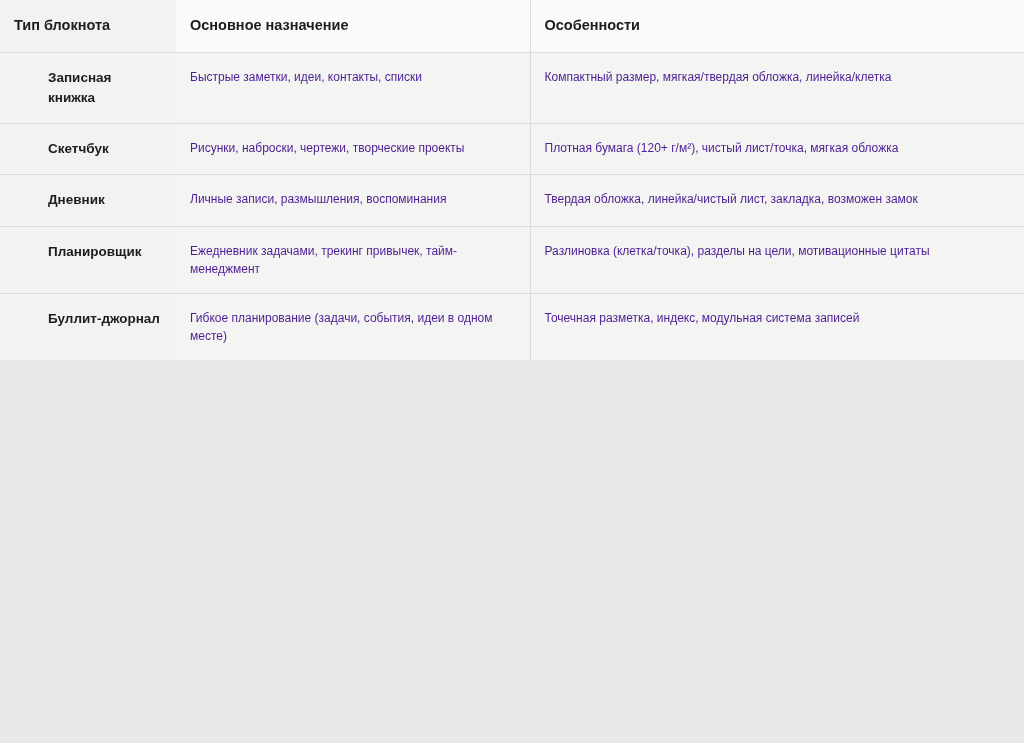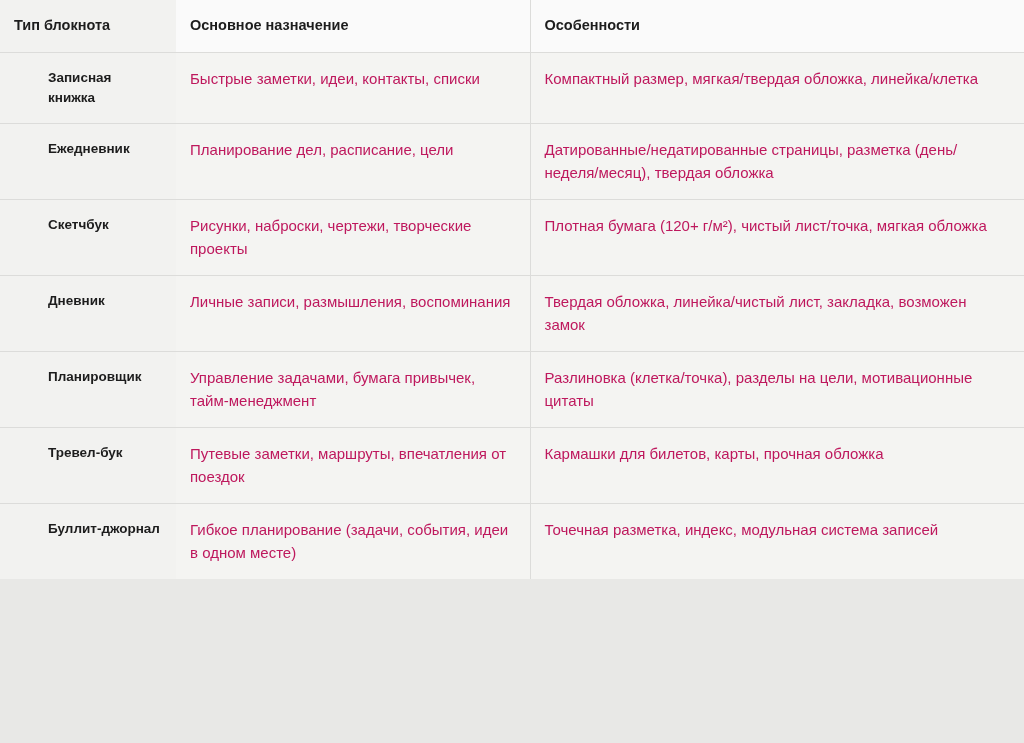--- a/index.html
+++ b/index.html
@@ -35,22 +35,22 @@
     color: #1d1d1d;
     text-align: left;
     padding: 16px 14px 16px 14px;
     border-bottom: 1px solid #dcdcda;
     vertical-align: middle;
     line-height: 1.35;
   }
   table.notebook-table thead th.col-type { background: #f2f2f0; }
 
   table.notebook-table tbody td {
-    font-size: 15px;
-    color: #be185d;
+    font-size: 12px;
+    color: #4c1d95;
     padding: 15px 14px 15px 14px;
     border-bottom: 1px solid #dcdcda;
     vertical-align: top;
     line-height: 1.5;
   }
   table.notebook-table tbody td.cell-type {
     background: #f2f2f0;
     font-weight: bold;
     color: #1d1d1d;
     font-size: 13.5px;
@@ -87,43 +87,33 @@
         <th class="col-features">Особенности</th>
       </tr>
     </thead>
     <tbody>
       <tr>
         <td class="cell-type">Записная книжка</td>
         <td class="cell-purpose">Быстрые заметки, идеи, контакты, списки</td>
         <td class="cell-features">Компактный размер, мягкая/твердая обложка, линейка/клетка</td>
       </tr>
       <tr>
-        <td class="cell-type">Ежедневник</td>
-        <td class="cell-purpose">Планирование дел, расписание, цели</td>
-        <td class="cell-features">Датированные/недатированные страницы, разметка (день/неделя/месяц), твердая обложка</td>
-      </tr>
-      <tr>
         <td class="cell-type">Скетчбук</td>
         <td class="cell-purpose">Рисунки, наброски, чертежи, творческие проекты</td>
         <td class="cell-features">Плотная бумага (120+ г/м²), чистый лист/точка, мягкая обложка</td>
       </tr>
       <tr>
         <td class="cell-type">Дневник</td>
         <td class="cell-purpose">Личные записи, размышления, воспоминания</td>
         <td class="cell-features">Твердая обложка, линейка/чистый лист, закладка, возможен замок</td>
       </tr>
       <tr>
         <td class="cell-type">Планировщик</td>
-        <td class="cell-purpose">Управление задачами, бумага привычек, тайм-менеджмент</td>
+        <td class="cell-purpose">Ежедневник задачами, трекинг привычек, тайм-менеджмент</td>
         <td class="cell-features">Разлиновка (клетка/точка), разделы на цели, мотивационные цитаты</td>
-      </tr>
-      <tr>
-        <td class="cell-type">Тревел-бук</td>
-        <td class="cell-purpose">Путевые заметки, маршруты, впечатления от поездок</td>
-        <td class="cell-features">Кармашки для билетов, карты, прочная обложка</td>
       </tr>
       <tr>
         <td class="cell-type">Буллит-джорнал</td>
         <td class="cell-purpose">Гибкое планирование (задачи, события, идеи в одном месте)</td>
         <td class="cell-features">Точечная разметка, индекс, модульная система записей</td>
       </tr>
     </tbody>
   </table>
 </div>
 

